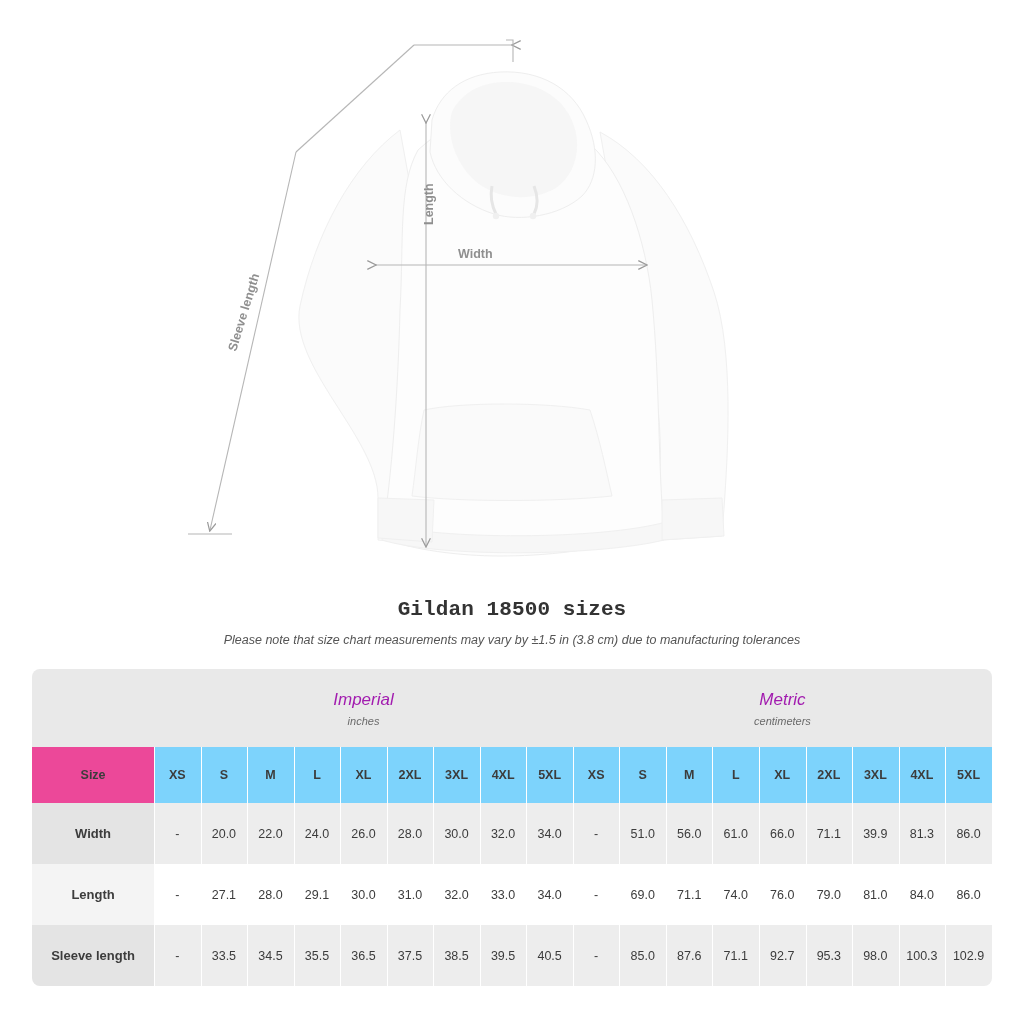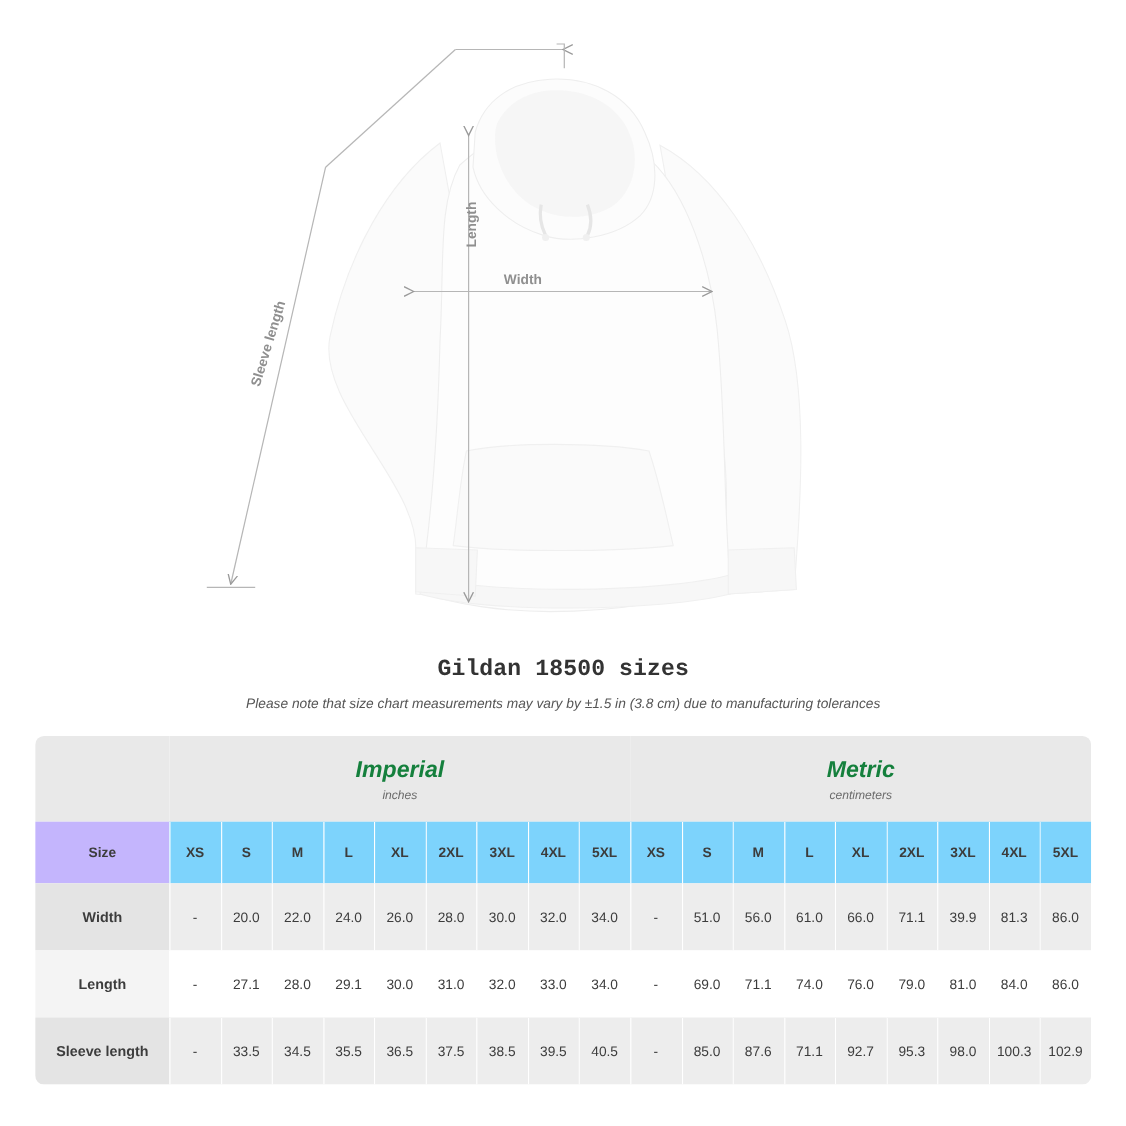--- a/index.html
+++ b/index.html
@@ -74,42 +74,42 @@
   
   .unit-row td {
     background: #e9e9e9;
     height: 78px;
     padding: 0;
   }
   .unit-row td.spacer {
     background: #e9e9e9;
   }
   .unit-name {
-    font-size: 21px;
+    font-size: 17px;
     font-style: italic;
-    font-weight: bold;
-    color: #15803d;
+    font-weight: normal;
+    color: #a21caf;
   }
   .unit-sub {
     font-size: 11px;
     font-style: italic;
     color: #6a6a6a;
     margin-top: 5px;
   }
 
   
   .head-row td {
     background: #7dd3fc;
     height: 54px;
     font-weight: bold;
     font-size: 12.5px;
     color: #3c3c3c;
   }
   .head-row td.rowlabel {
-    background: #c4b5fd;
+    background: #ec4899;
   }
 
   
   .data-row td {
     height: 59px;
   }
   .data-row.shade td {
     background: #ededed;
   }
   .data-row.plain td {

